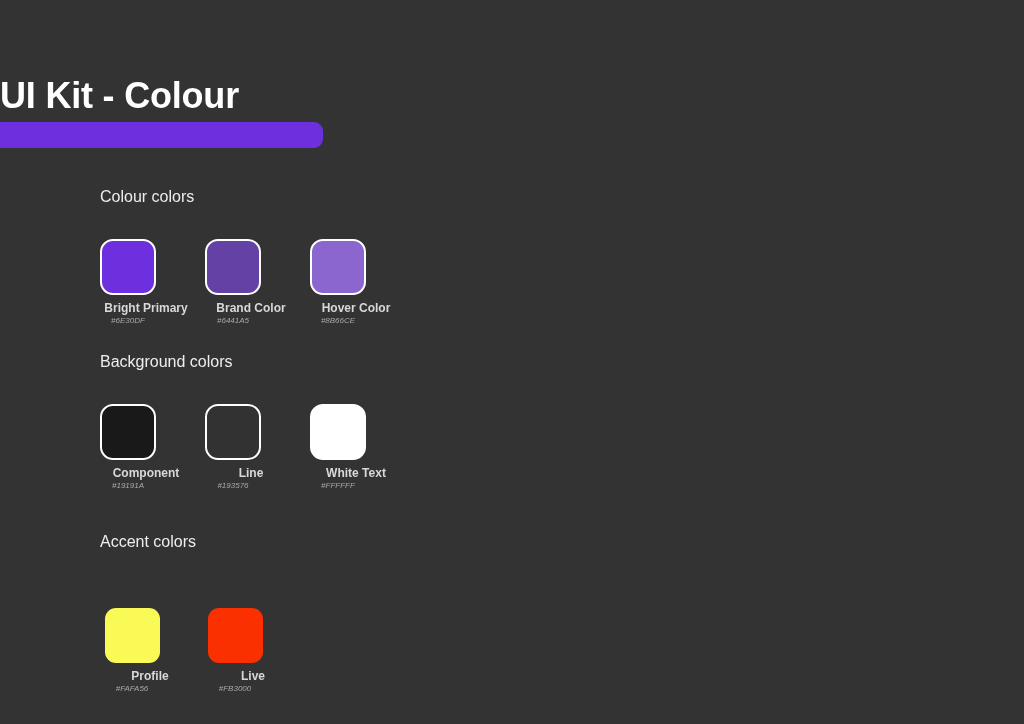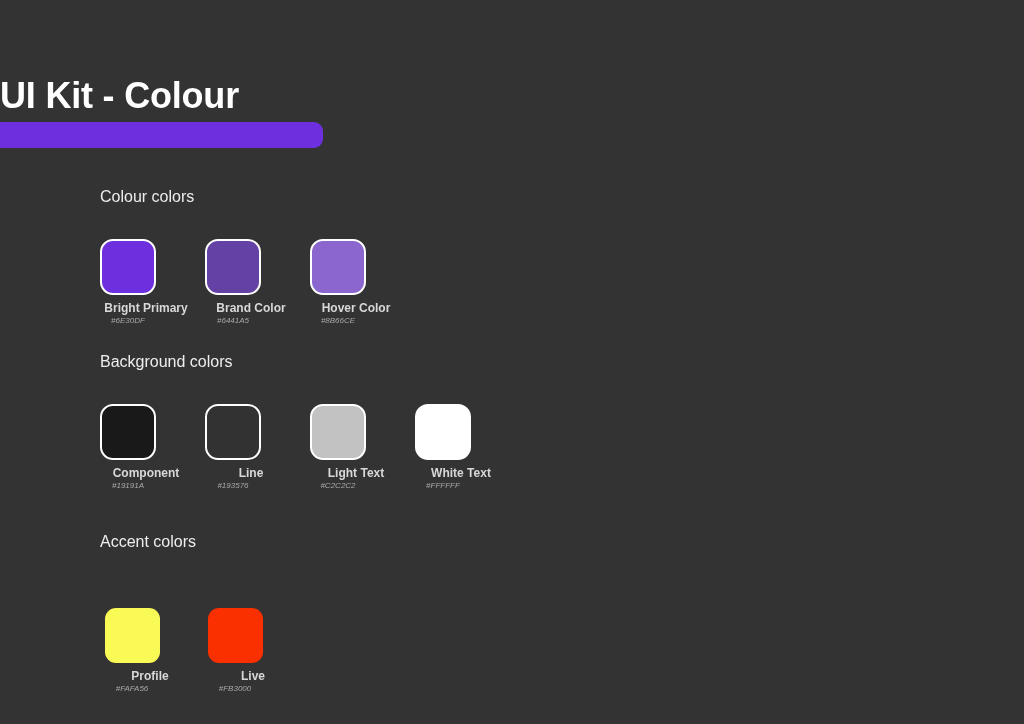--- a/index.html
+++ b/index.html
@@ -160,25 +160,20 @@
         <div class="swatch-name">Component</div>
         <div class="swatch-hex">#19191A</div>
       </div>
 
       <div class="swatch-item">
         <div class="swatch-chip" style="background-color: rgb(50, 50, 51);"></div>
         <div class="swatch-name">Line</div>
         <div class="swatch-hex">#193576</div>
       </div>
 
-      <div class="swatch-item">
-        <div class="swatch-chip" style="background-color: rgb(194, 194, 194);"></div>
-        <div class="swatch-name">Light Text</div>
-        <div class="swatch-hex">#C2C2C2</div>
-      </div>
 
       <div class="swatch-item">
         <div class="swatch-chip" style="background-color: rgb(255, 255, 255);"></div>
         <div class="swatch-name">White Text</div>
         <div class="swatch-hex">#FFFFFF</div>
       </div>
 
     </div>
   </div>
 

